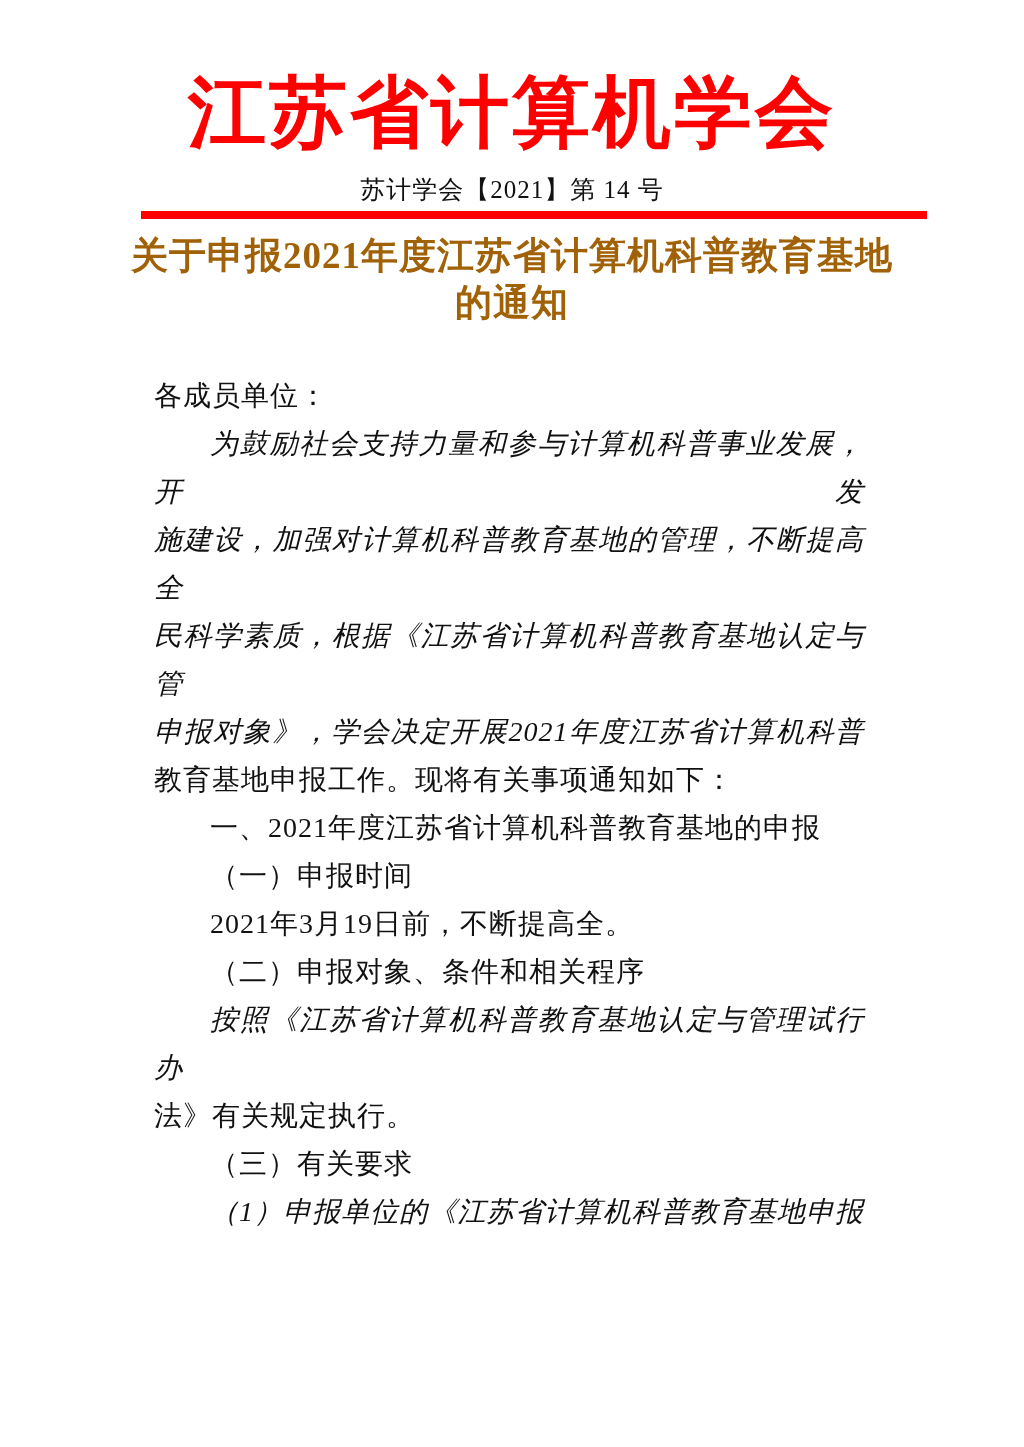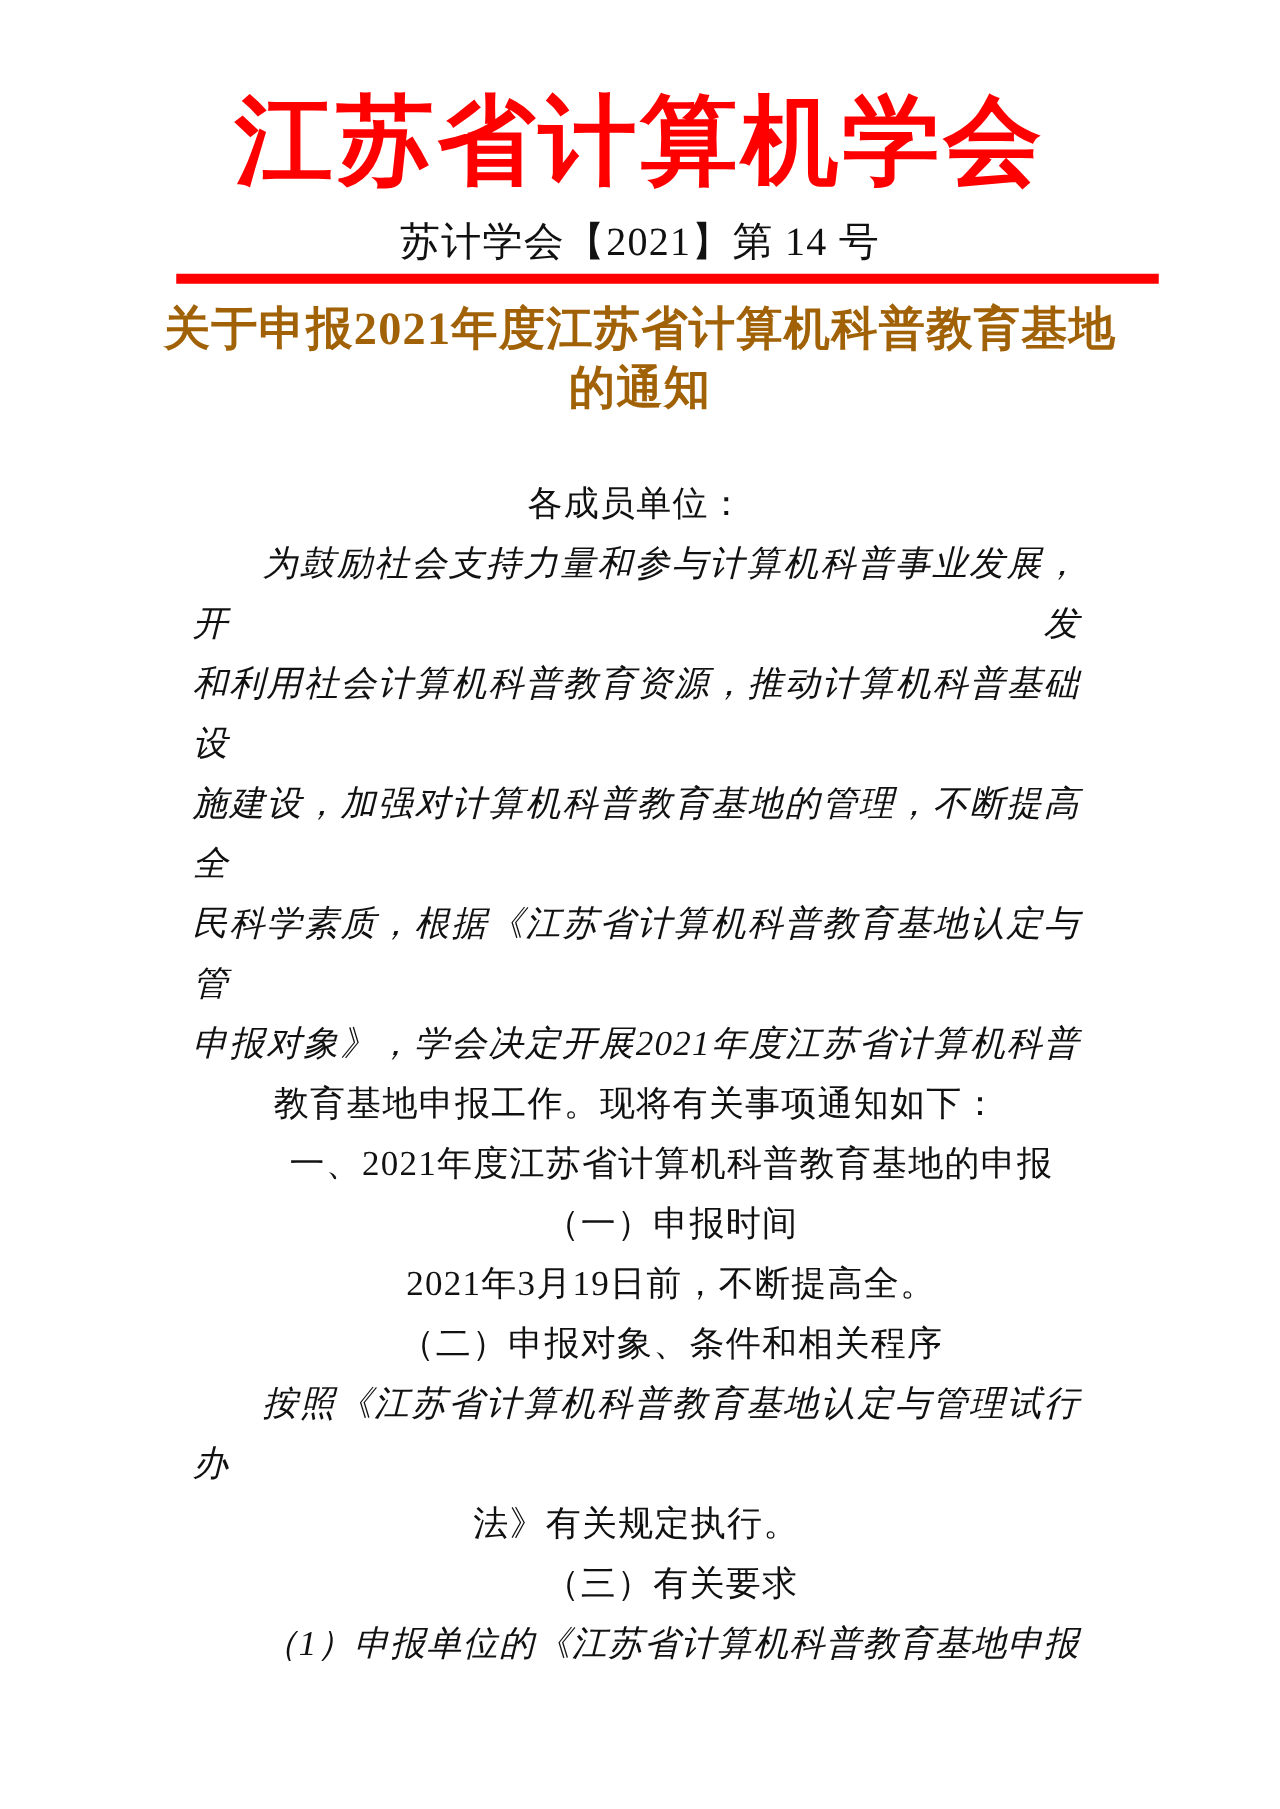--- a/index.html
+++ b/index.html
@@ -22,21 +22,21 @@
     color: #ff0000;
     font-size: 78px;
     font-weight: bold;
     letter-spacing: 3px;
     line-height: 1.05;
     white-space: nowrap;
   }
   .doc-number {
     margin-top: 22px;
     text-align: center;
-    font-size: 32px;
+    font-size: 25px;
     letter-spacing: 1px;
     line-height: 1.1;
     color: #111111;
   }
   .red-rule {
     margin-top: 8px;
     margin-left: 141px;
     width: 786px;
     height: 8px;
     background: #ff0000;
@@ -51,21 +51,20 @@
     color: #a16207;
   }
   .body-text {
     margin: 46px 160px 0 154px;
     font-size: 28px;
     line-height: 48px;
   }
   .line {
     letter-spacing: 1px;
     white-space: nowrap;
-    text-align: center;
   }
   .line.indent {
     text-indent: 2em;
   }
   .line.full {
     white-space: normal;
     text-align: justify;
     text-align-last: justify;
     font-style: italic;
   }
@@ -82,21 +81,20 @@
   <div class="red-rule"></div>
 
   <div class="doc-title">
     <span>关于申报2021年度江苏省计算机科普教育基地</span><br>
     <span>的通知</span>
   </div>
 
   <div class="body-text">
     <div class="line">各成员单位：</div>
     <div class="line indent full">为鼓励社会支持力量和参与计算机科普事业发展，开发</div>
-    <div class="line full">和利用社会计算机科普教育资源，推动计算机科普基础设</div>
     <div class="line full">施建设，加强对计算机科普教育基地的管理，不断提高全</div>
     <div class="line full">民科学素质，根据《江苏省计算机科普教育基地认定与管</div>
     <div class="line full">申报对象》，学会决定开展2021年度江苏省计算机科普</div>
     <div class="line">教育基地申报工作。现将有关事项通知如下：</div>
     <div class="line indent">一、2021年度江苏省计算机科普教育基地的申报</div>
     <div class="line indent">（一）申报时间</div>
     <div class="line indent">2021年3月19日前，不断提高全。</div>
     <div class="line indent">（二）申报对象、条件和相关程序</div>
     <div class="line indent full">按照《江苏省计算机科普教育基地认定与管理试行办</div>
     <div class="line">法》有关规定执行。</div>

